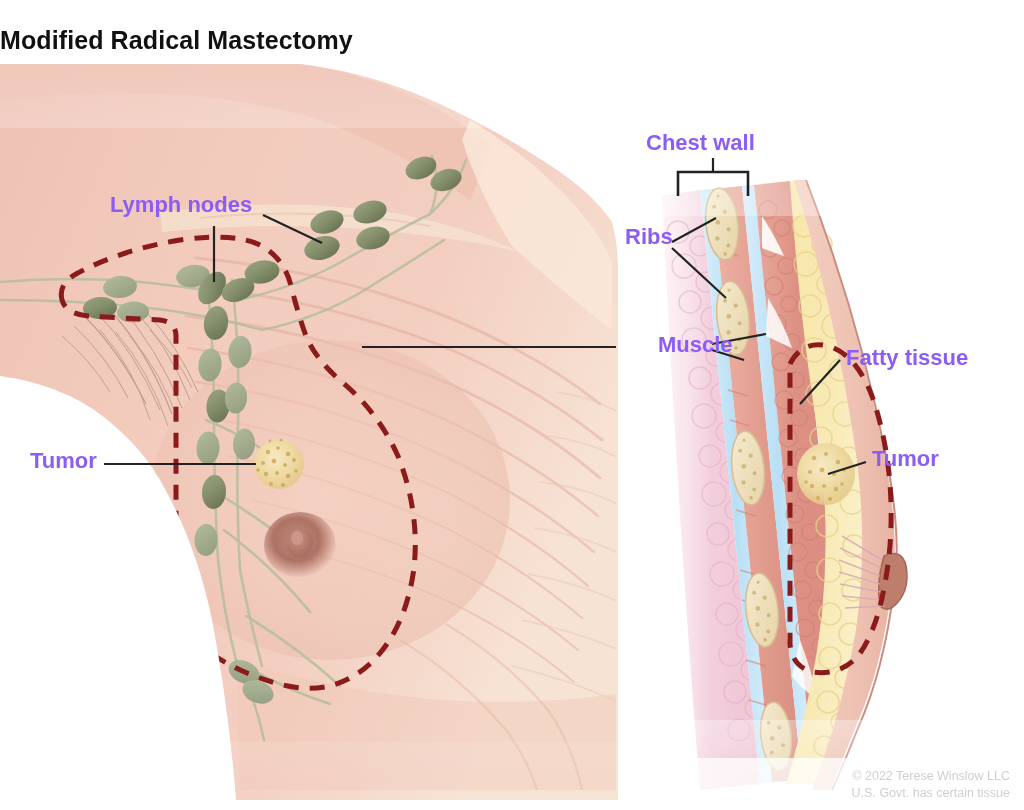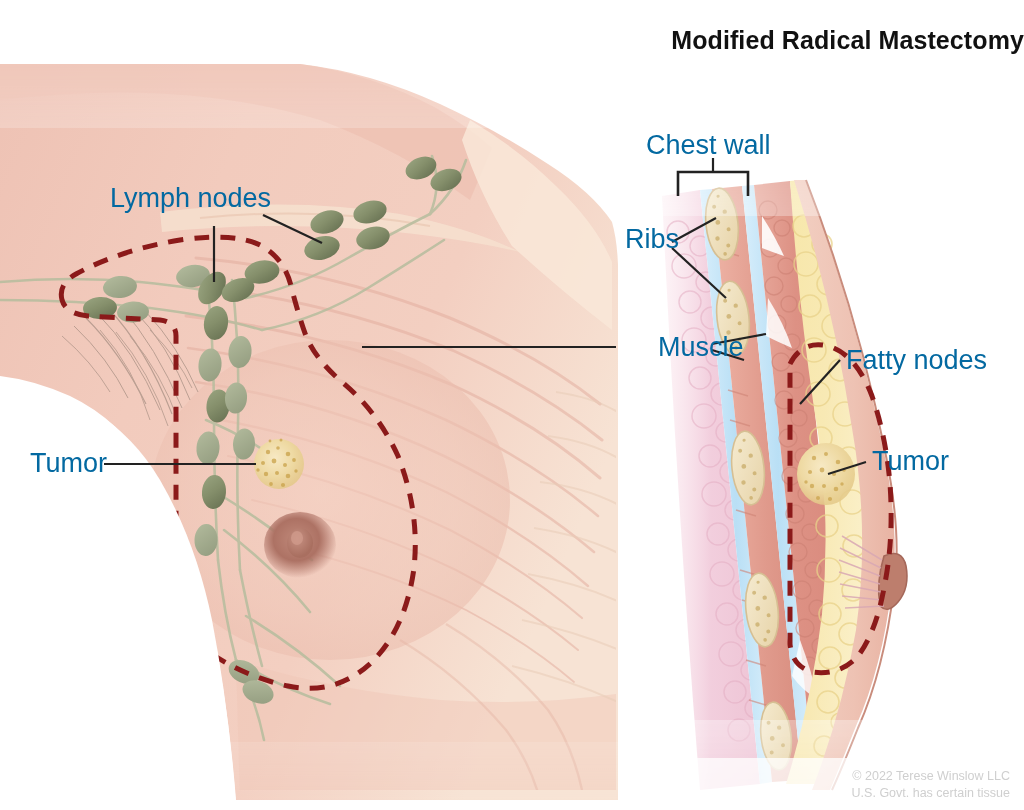--- a/index.html
+++ b/index.html
@@ -1,22 +1,22 @@
 <!DOCTYPE html>
 <html><head>
 <meta charset="utf-8">
 <style>
   html,body{margin:0;padding:0;background:#fff;}
   body{width:1024px;height:810px;overflow:hidden;
        font-family:"Liberation Sans", sans-serif;}
   #stage{position:relative;width:1024px;height:810px;background:#ffffff;}
   svg#art{position:absolute;left:0;top:0;width:1024px;height:810px;}
-  .ttl{position:absolute;left:0;top:26px;width:1024px;text-align:right;
+  .ttl{position:absolute;left:0;top:26px;width:1024px;text-align:left;
        font-size:25px;font-weight:bold;color:#111;letter-spacing:.1px;}
-  .lbl{position:absolute;font-size:27px;font-weight:normal;color:#0369a1;
+  .lbl{position:absolute;font-size:22px;font-weight:bold;color:#8b5cf6;
        white-space:nowrap;line-height:1;}
   .copy{position:absolute;right:14px;bottom:8px;text-align:right;
         font-size:12.5px;color:#cfcfcf;line-height:1.35;font-weight:normal;margin-left:18px;}
 </style>
 </head>
 <body>
 
 <div id="stage">
 
   <svg id="art" viewBox="0 0 1024 810">
@@ -550,31 +550,31 @@
       <path d="M712,350 L744,360"></path>
 
       <path d="M840,360 L800,404"></path>
 
       <path d="M866,462 L828,474" stroke-width="1.9"></path>
     </g>
   </svg>
 
   <div class="ttl">Modified Radical Mastectomy</div>
 
-  <div class="lbl" style="left:110px;top:185px;">Lymph nodes</div>
+  <div class="lbl" style="left:110px;top:194px;">Lymph nodes</div>
 
   <div class="lbl" style="left:30px;top:450px;">Tumor</div>
 
   <div class="lbl" style="left:646px;top:132px;">Chest wall</div>
 
   <div class="lbl" style="left:625px;top:226px;">Ribs</div>
 
   <div class="lbl" style="left:658px;top:334px;">Muscle</div>
 
-  <div class="lbl" style="left:846px;top:347px;">Fatty nodes</div>
+  <div class="lbl" style="left:846px;top:347px;">Fatty tissue</div>
 
   <div class="lbl" style="left:872px;top:448px;">Tumor</div>
 
   <div class="copy">
     <div>© 2022 Terese Winslow LLC</div>
     <div>U.S. Govt. has certain tissue</div>
   </div>
 </div>
 
 </body></html>

